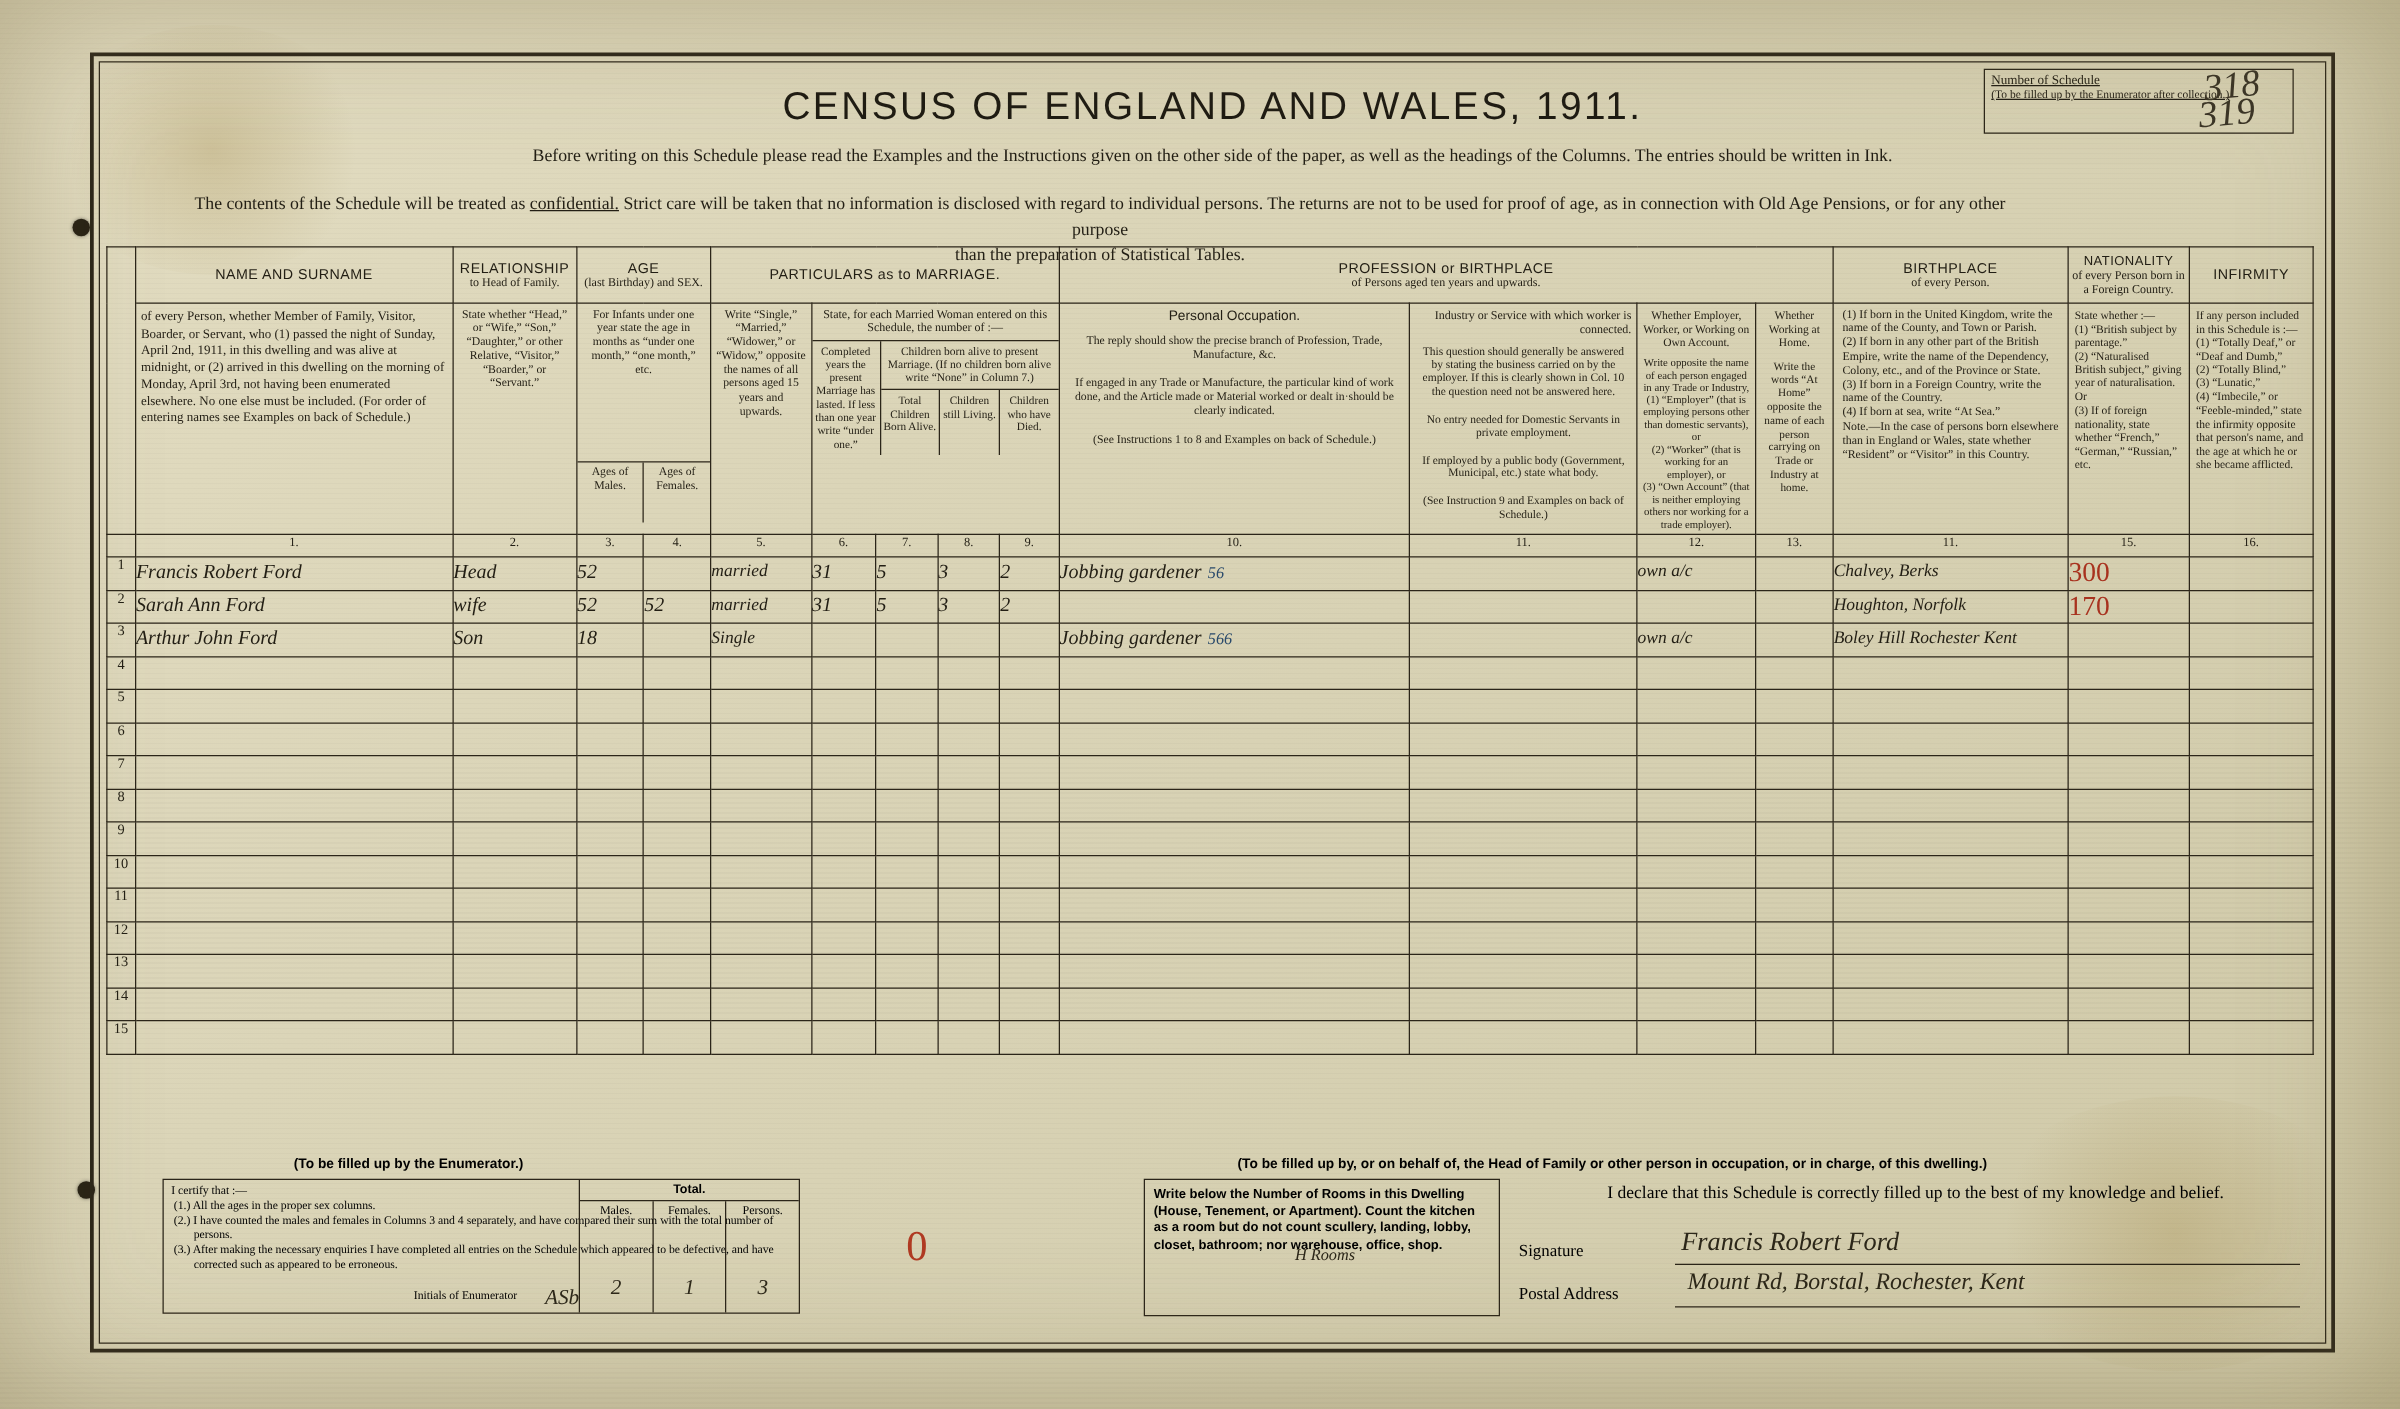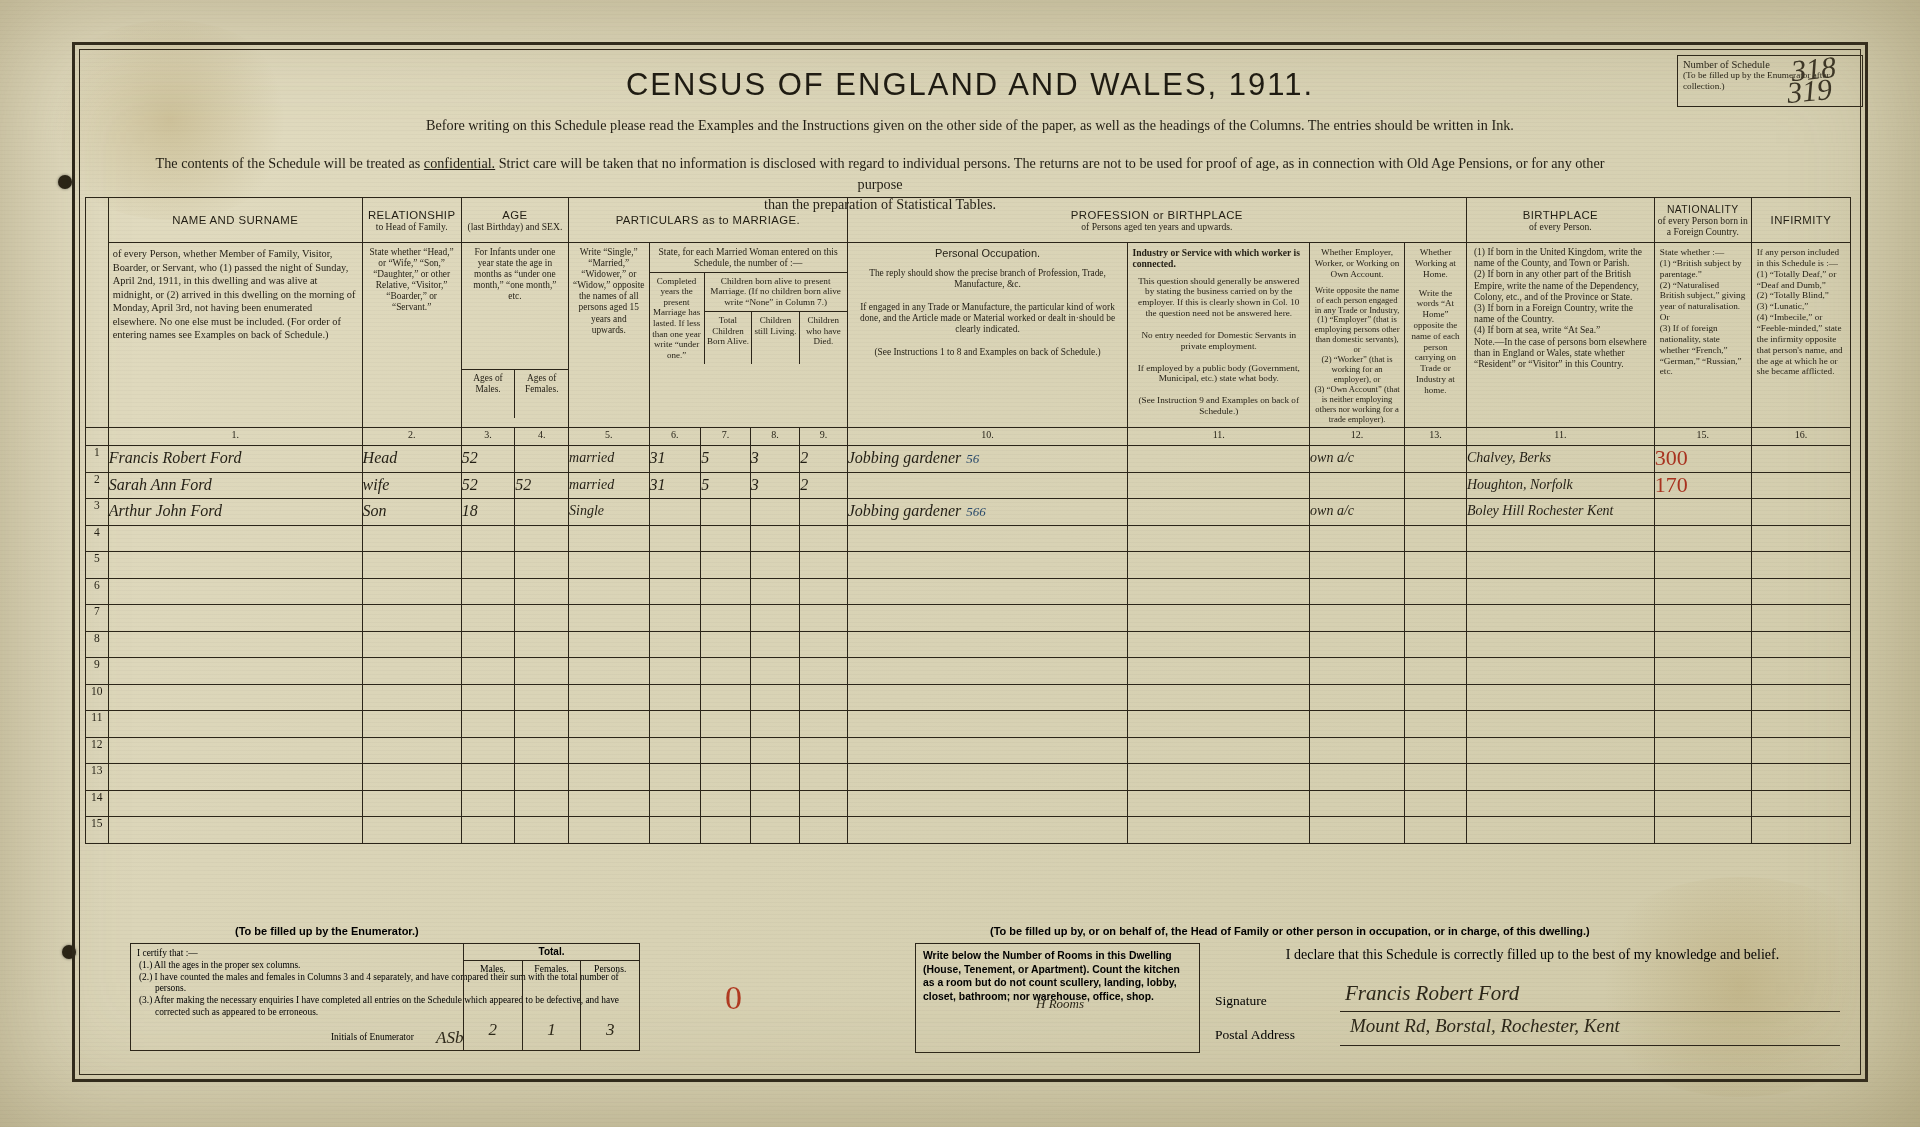--- a/index.html
+++ b/index.html
@@ -45,27 +45,28 @@
     position:absolute;left:120px;right:120px;top:72px;
     text-align:center;font-size:14.2px;color:#221e14;
     font-family:"Liberation Serif", serif;
   }
   .confid{
     position:absolute;left:60px;right:240px;top:108px;
     text-align:center;font-size:14.2px;color:#221e14;line-height:1.45;
   }
   .confid u{text-decoration:underline;}
   .schedule-box{
-    position:absolute;right:2px;top:10px;
-    width:186px;height:52px;
+    position:absolute;right:30px;top:10px;
+    width:248px;height:52px;
     border:1px solid #2b2519;
     font-size:10.5px;
     padding:3px 5px;
     box-sizing:border-box;
     color:#221e14;
+    text-decoration:underline;
   }
   .schedule-box .l2{font-size:9.2px;line-height:1.15;}
   .sched-num{
     position:absolute;right:26px;top:-4px;
     font-family:"Liberation Serif", serif;
     font-size:30px;color:#3a3426;
     transform:rotate(-6deg);
     font-style:italic;
   }
   .sched-num2{
@@ -308,21 +309,21 @@
         </td>
         <td style="padding:0;">
           <div style="text-align:center;font-size:11px;padding:4px 0;font-family:'Liberation Sans',sans-serif;">Personal Occupation.</div>
           <div style="font-size:9.4px;padding:4px 8px;white-space:pre-line;text-align:center;line-height:1.2;">The reply should show the precise branch of Profession, Trade, Manufacture, &amp;c.
 
 If engaged in any Trade or Manufacture, the particular kind of work done, and the Article made or Material worked or dealt in·should be clearly indicated.
 
 (See Instructions 1 to 8 and Examples on back of Schedule.)</div>
         </td>
         <td style="padding:0;">
-          <div style="text-align:left;font-size:9.6px;padding:4px 4px;font-weight:bold;">Industry or Service with which worker is connected.</div>
+          <div style="text-align:right;font-size:9.6px;padding:4px 4px;">Industry or Service with which worker is connected.</div>
           <div style="font-size:9.2px;padding:2px 6px;white-space:pre-line;text-align:center;line-height:1.18;">This question should generally be answered by stating the business carried on by the employer.  If this is clearly shown in Col. 10 the question need not be answered here.
 
 No entry needed for Domestic Servants in private employment.
 
 If employed by a public body (Government, Municipal, etc.) state what body.
 
 (See Instruction 9 and Examples on back of Schedule.)</div>
         </td>
         <td style="padding:0;">
           <div style="text-align:center;font-size:9.2px;padding:4px 3px;">Whether Employer, Worker, or Working on Own Account.</div>

